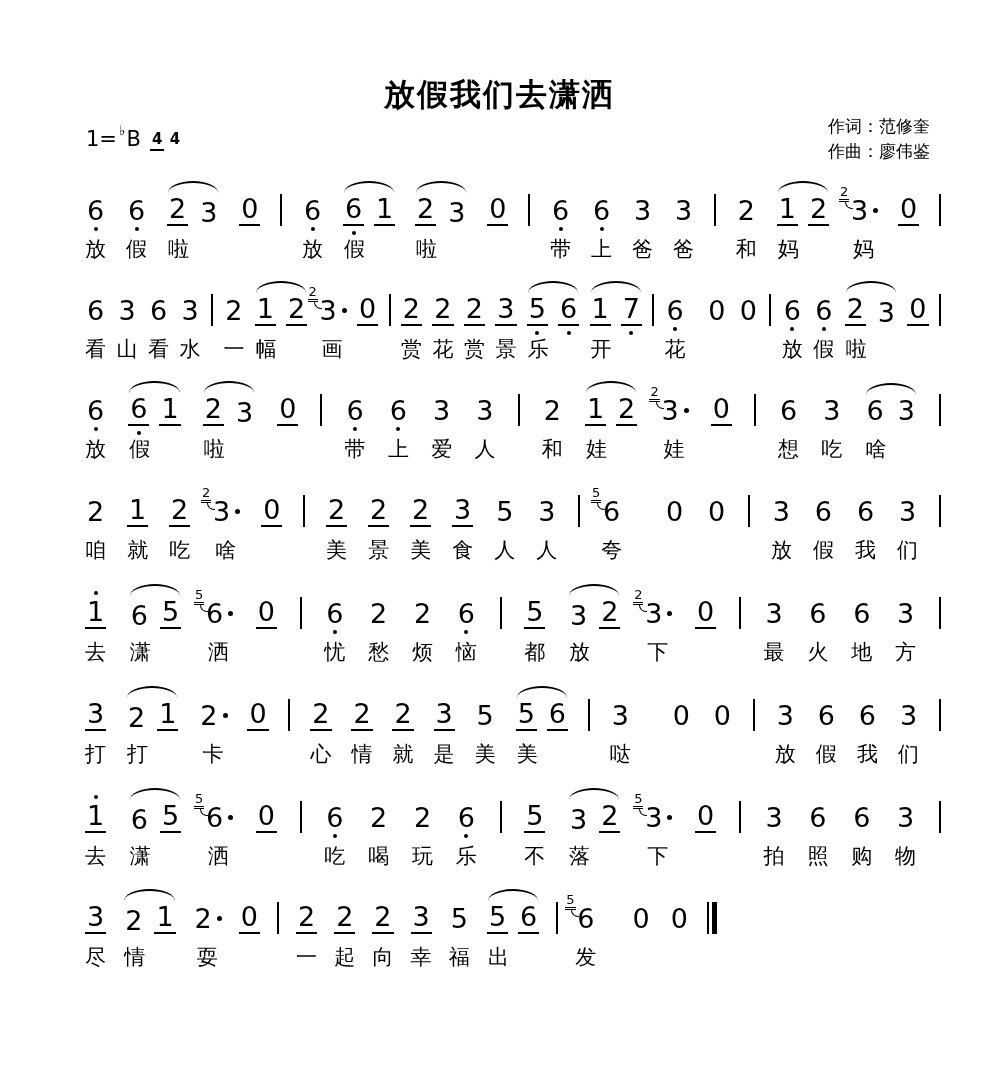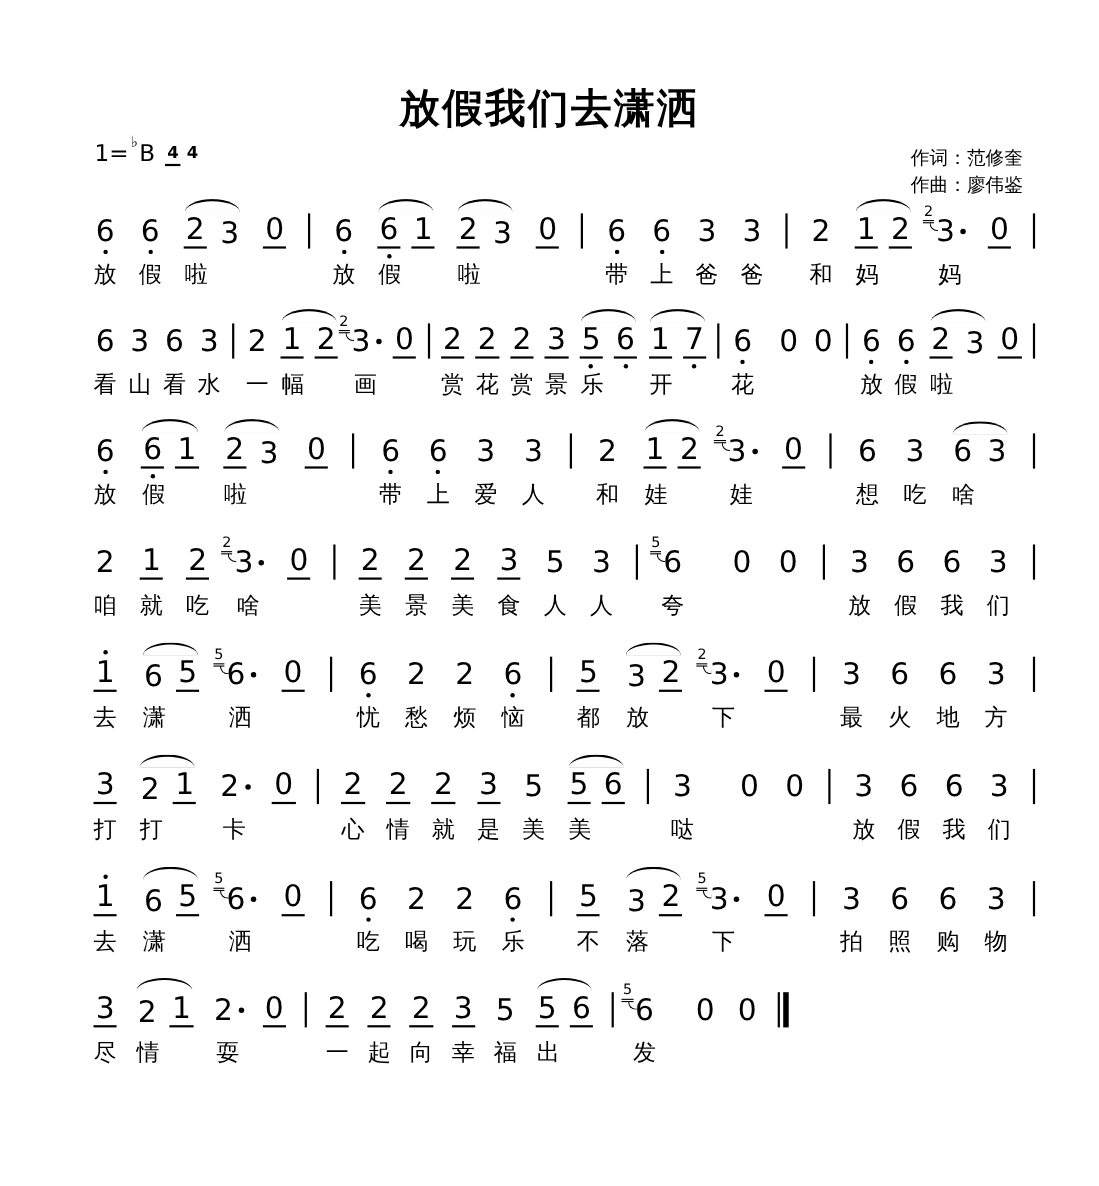--- a/index.html
+++ b/index.html
@@ -1,21 +1,21 @@
 <!DOCTYPE html>
 <html><head>
 <meta charset="utf-8">
 <style>
   html,body{margin:0;padding:0;background:#fff;}
   body{width:999px;height:1078px;position:relative;overflow:hidden;
        font-family:"DejaVu Sans","Liberation Sans",sans-serif;color:#000;}
   #sheet{position:absolute;inset:0;background:#fff;}
   .title{position:absolute;top:74px;left:0;width:100%;text-align:center;
-         font-size:37px;font-weight:700;letter-spacing:2px;}
-  .credits{position:absolute;top:132px;right:69px;text-align:right;
+         font-size:31px;font-weight:700;letter-spacing:2px;}
+  .credits{position:absolute;top:114px;right:69px;text-align:right;
            font-size:17px;line-height:25px;}
   .keysig{position:absolute;left:86px;top:127px;display:flex;align-items:center;font-size:21px;}
   .keysig .flat{font-size:14px;transform:translateY(-9px);margin:0 1px 0 2px;}
   .keysig .keyletter{font-size:21px;}
   .meter{margin-left:9px;text-align:center;font-size:15px;font-weight:700;line-height:1.1;}
   .meter .ft{border-bottom:2px solid #000;padding:0 2px 1px;}
   .meter .fb{padding-top:1px;}
 
   .sysline{position:absolute;left:85px;right:58px;display:flex;
            justify-content:space-between;align-items:flex-start;}

